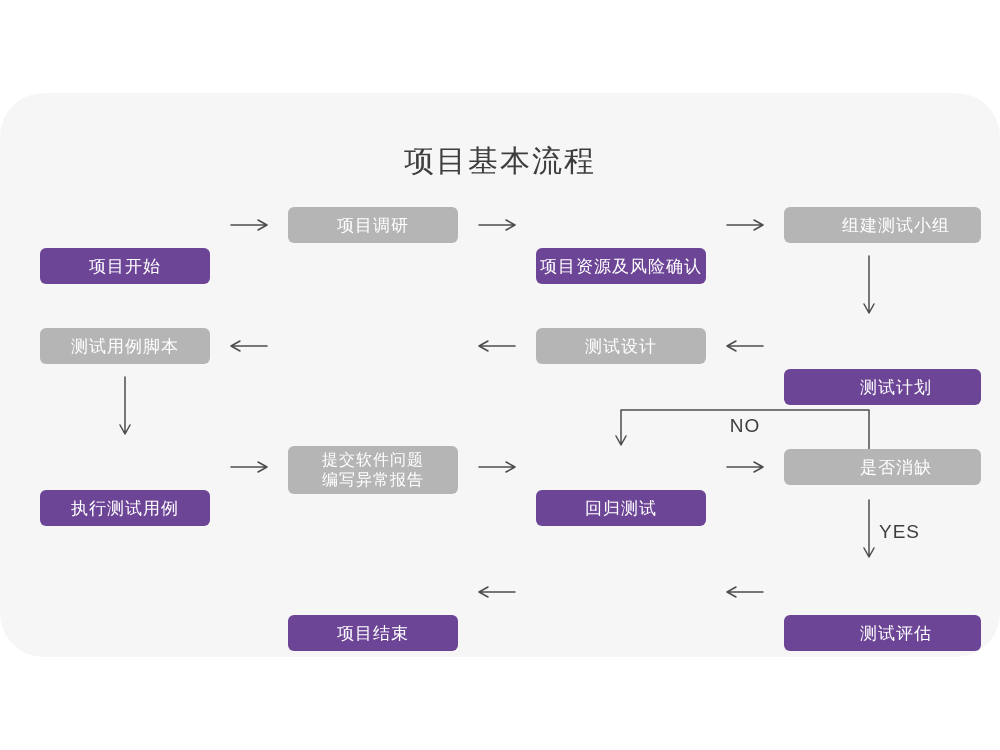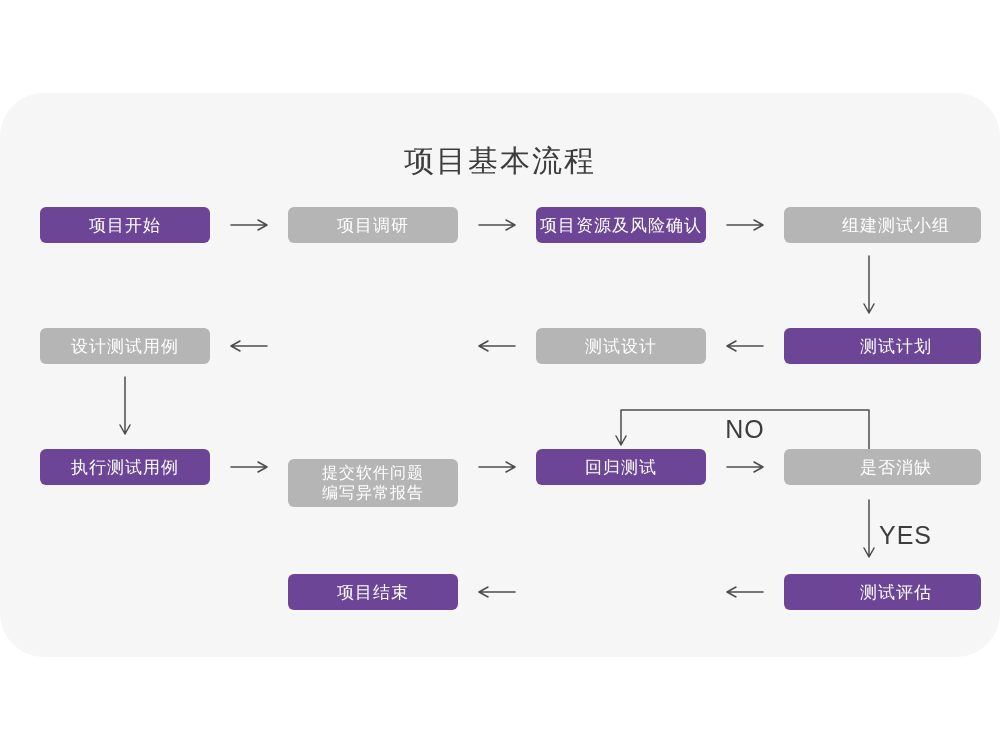--- a/index.html
+++ b/index.html
@@ -32,53 +32,53 @@
     width: 170px; height: 36px;
     border-radius: 6px;
     color: #ffffff;
     font-size: 17px;
     letter-spacing: 1px;
     display: flex;
     align-items: center;
     justify-content: center;
     text-align: center;
   }
-  .purple { background: #6d4596; }
+  .purple { background: #6d4596; margin-top: 41px; }
   .gray   { background: #b5b5b5; }
   .c1 { left: 40px; }
   .c2 { left: 288px; }
   .c3 { left: 536px; }
   .c4 { left: 784px; padding-left: 27px; }
   .r1 { top: 207px; }
   .r2 { top: 328px; }
   .r3 { top: 449px; }
   .r4 { top: 574px; }
   .tall {
-    top: 459px; height: 48px;
+    top: 446px; height: 48px;
     flex-direction: column;
     font-size: 16px;
     line-height: 20px;
     text-align: right;
   }
   svg.connectors {
     position: absolute;
     left: 0; top: 0;
     width: 1000px; height: 750px;
     pointer-events: none;
   }
   svg.connectors path {
     stroke: #4d4d4d;
     stroke-width: 1.5;
     fill: none;
     stroke-linecap: round;
     stroke-linejoin: round;
   }
   .branch-label {
     position: absolute;
-    font-size: 25px;
+    font-size: 19px;
     color: #3d3d3d;
     letter-spacing: 1px;
   }
   .label-no { left: 745px; top: 415px; transform: translateX(-50%); }
   .label-yes { left: 879px; top: 521px; }
 </style>
 </head>
 <body>
 
 <div class="stage">
@@ -111,21 +111,21 @@
 
     <path d="M763,592 L728,592 M736,587 L727,592 L736,597"></path>
     <path d="M515,592 L480,592 M488,587 L479,592 L488,597"></path>
   </svg>
 
   <div class="node purple c1 r1">项目开始</div>
   <div class="node gray   c2 r1">项目调研</div>
   <div class="node purple c3 r1">项目资源及风险确认</div>
   <div class="node gray   c4 r1">组建测试小组</div>
 
-  <div class="node gray   c1 r2">设计测试用例</div>
+  <div class="node gray   c1 r2">测试用例脚本</div>
   <div class="node gray   c3 r2">测试设计</div>
   <div class="node purple c4 r2">测试计划</div>
 
   <div class="node purple c1 r3">执行测试用例</div>
   <div class="node gray   c2 tall">
     <span>提交软件问题</span>
     <span>编写异常报告</span>
   </div>
   <div class="node purple c3 r3">回归测试</div>
   <div class="node gray   c4 r3">是否消缺</div>

